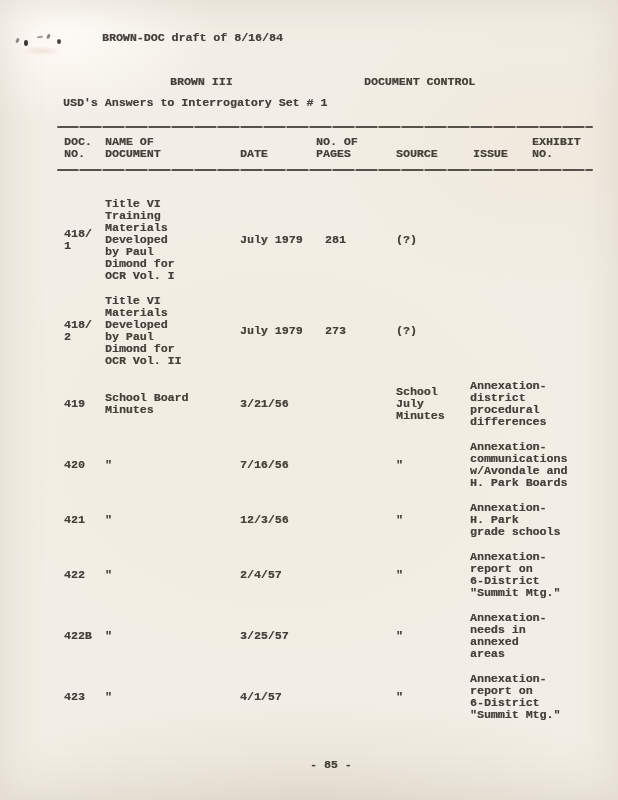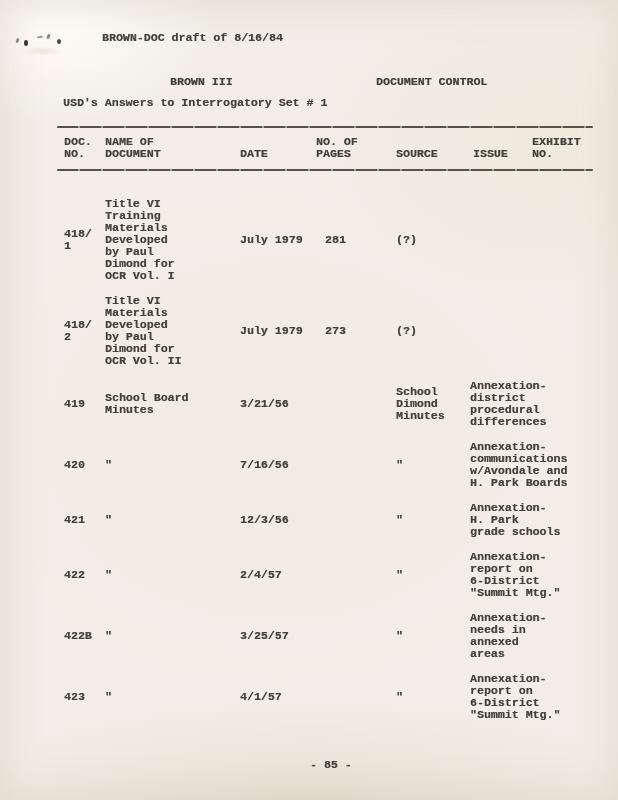--- a/index.html
+++ b/index.html
@@ -23,21 +23,21 @@
     font-family: "Liberation Mono", "DejaVu Sans Mono", monospace;
     font-size: 11.6px;
     line-height: 12px;
     font-weight: 700;
     color: #45403a;
     text-shadow: 0.3px 0.3px 0.4px rgba(64,58,50,0.55);
   }
   .abs { position: absolute; white-space: pre; }
   .draft-line   { left: 102px; top: 32px; }
   .title-left   { left: 170px; top: 76px; }
-  .title-right  { left: 354px; top: 76px; padding-left: 22px; }
+  .title-right  { left: 342px; top: 76px; padding-left: 22px; }
   .subtitle     { left: 63px;  top: 97px; }
   .page-number  { left: 310px; top: 759px; }
 
   .rule {
     position: absolute;
     left: 57px;
     width: 536px;
     height: 2px;
     background: repeating-linear-gradient(90deg,
       #56514a 0px, #56514a 21px,
@@ -147,21 +147,21 @@
       <span class="c c-exhibit"></span>
     </div>
 
     <div class="row">
       <span class="c c-doc">419</span>
       <span class="c c-name">School Board
 Minutes</span>
       <span class="c c-date">3/21/56</span>
       <span class="c c-pages"></span>
       <span class="c c-source">School
-Dimond
+July
 Minutes</span>
       <span class="c c-issue">Annexation-
 district
 procedural
 differences</span>
       <span class="c c-exhibit"></span>
     </div>
 
     <div class="row">
       <span class="c c-doc">420</span>

